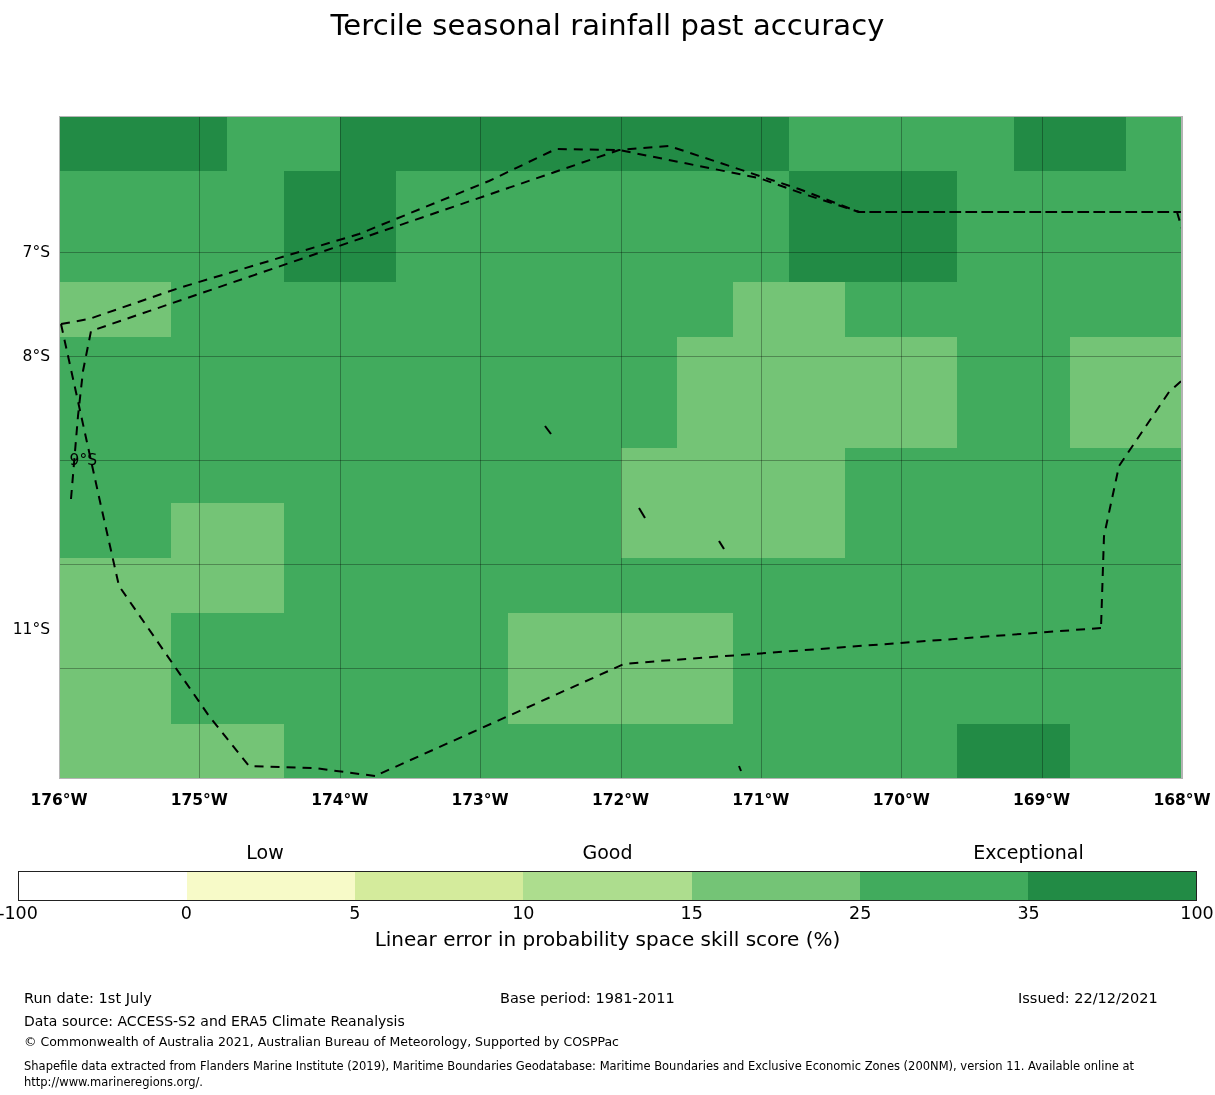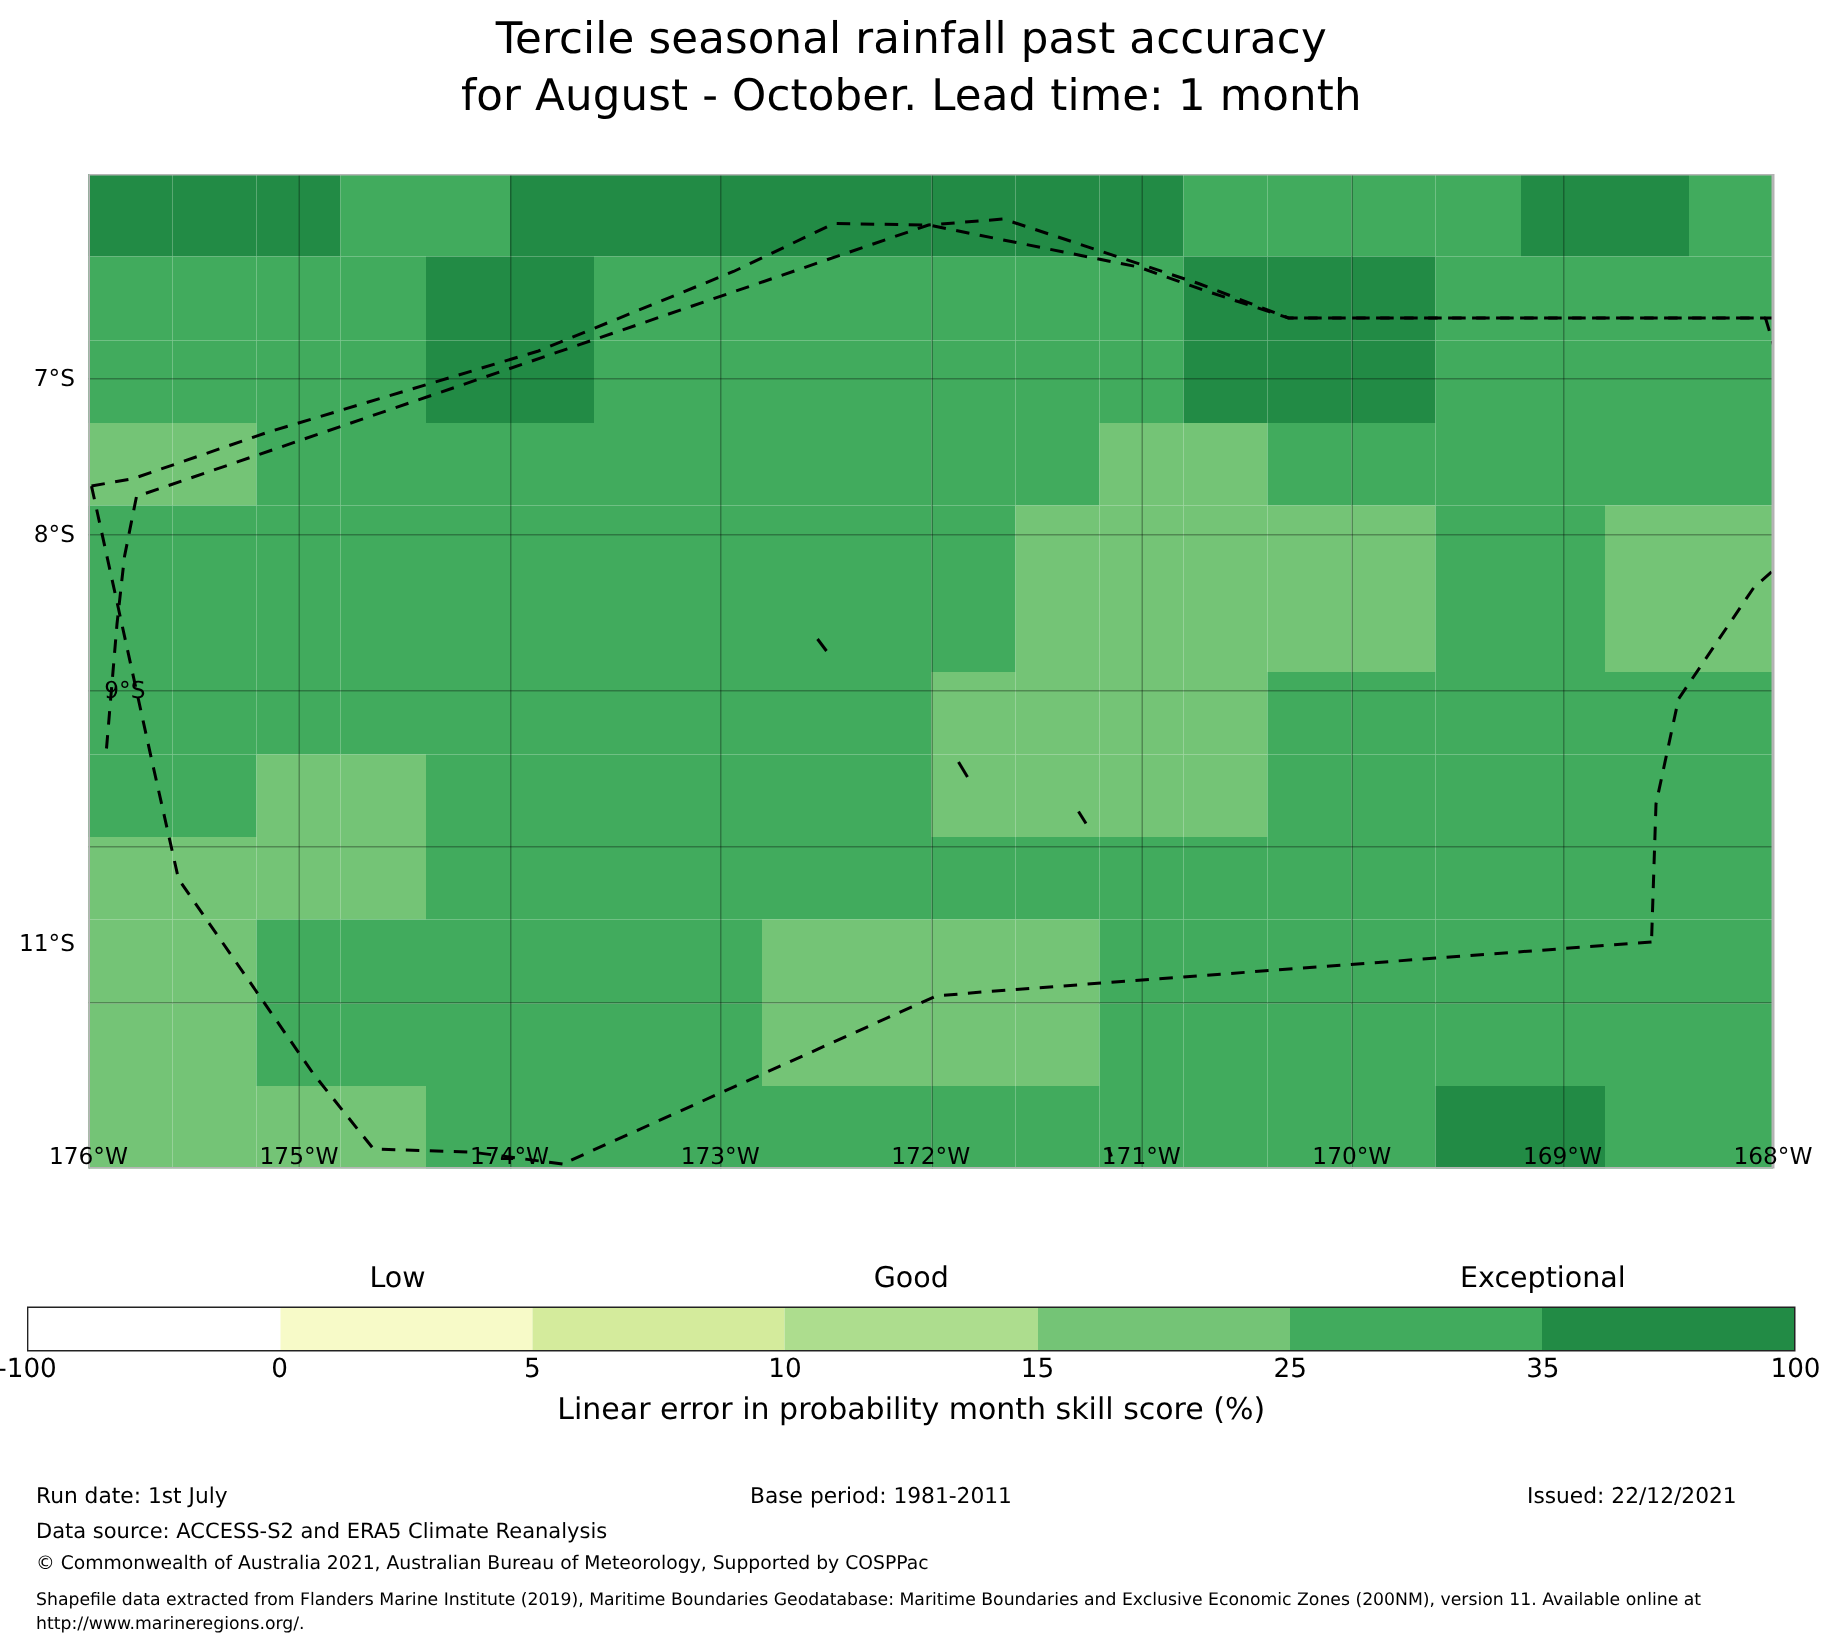--- a/index.html
+++ b/index.html
@@ -48,25 +48,26 @@
 
   .plot-border {
     position: absolute; inset: 0;
     border: 1px solid #b5b5b5;
     pointer-events: none;
   }
 
   
   .xtick {
     position: absolute;
-    top: 762px;
+    top: 791px;
     font-size: 15.5px;
     text-align: center;
     width: 90px;
     margin-left: -45px;
+    font-weight: bold;
   }
   .ytick {
     position: absolute;
     left: 0;
     width: 50px;
     text-align: right;
     font-size: 15.5px;
     margin-top: -9px;
   }
 
@@ -115,21 +116,20 @@
     width: 1175px; font-size: 11.5px; line-height: 16px;
   }
 </style>
 </head>
 <body>
 
 <div id="root">
 
   <div class="title">
     <div>Tercile seasonal rainfall past accuracy</div>
-    <div>for August - October. Lead time: 1 month</div>
   </div>
 
   <div class="plot-wrap">
     <div class="heatmap" id="heatmap">
         <div class="cell" style="background: rgb(34, 139, 69);"></div>
         <div class="cell" style="background: rgb(34, 139, 69);"></div>
         <div class="cell" style="background: rgb(34, 139, 69);"></div>
         <div class="cell" style="background: rgb(65, 171, 93);"></div>
         <div class="cell" style="background: rgb(65, 171, 93);"></div>
         <div class="cell" style="background: rgb(34, 139, 69);"></div>
@@ -437,21 +437,21 @@
   <div id="cbar-ticks">
       <div class="cbar-tick" style="left: 18px;">-100</div>
       <div class="cbar-tick" style="left: 186.429px;">0</div>
       <div class="cbar-tick" style="left: 354.857px;">5</div>
       <div class="cbar-tick" style="left: 523.286px;">10</div>
       <div class="cbar-tick" style="left: 691.714px;">15</div>
       <div class="cbar-tick" style="left: 860.143px;">25</div>
       <div class="cbar-tick" style="left: 1028.57px;">35</div>
       <div class="cbar-tick" style="left: 1197px;">100</div>
     </div>
-  <div class="cbar-caption">Linear error in probability month skill score (%)</div>
+  <div class="cbar-caption">Linear error in probability space skill score (%)</div>
 
   <div class="foot-run">Run date: 1st July</div>
   <div class="foot-base">Base period: 1981-2011</div>
   <div class="foot-issue">Issued: 22/12/2021</div>
   <div class="foot-src">Data source: ACCESS-S2 and ERA5 Climate Reanalysis</div>
   <div class="foot-copy">© Commonwealth of Australia 2021, Australian Bureau of Meteorology, Supported by COSPPac</div>
   <div class="foot-shape">Shapefile data extracted from Flanders Marine Institute (2019), Maritime Boundaries Geodatabase: Maritime Boundaries and Exclusive Economic Zones (200NM), version 11. Available online at http://www.marineregions.org/.</div>
 
 </div>
 

